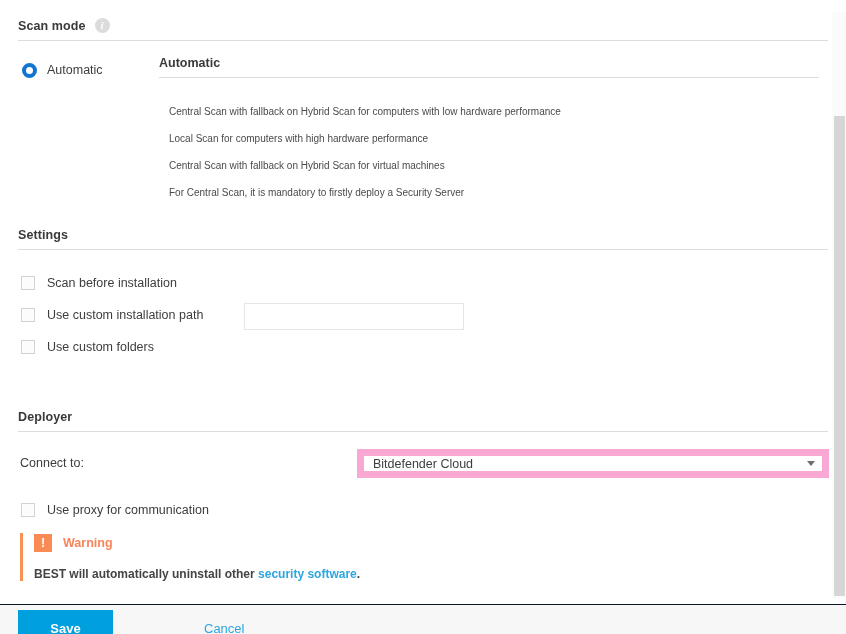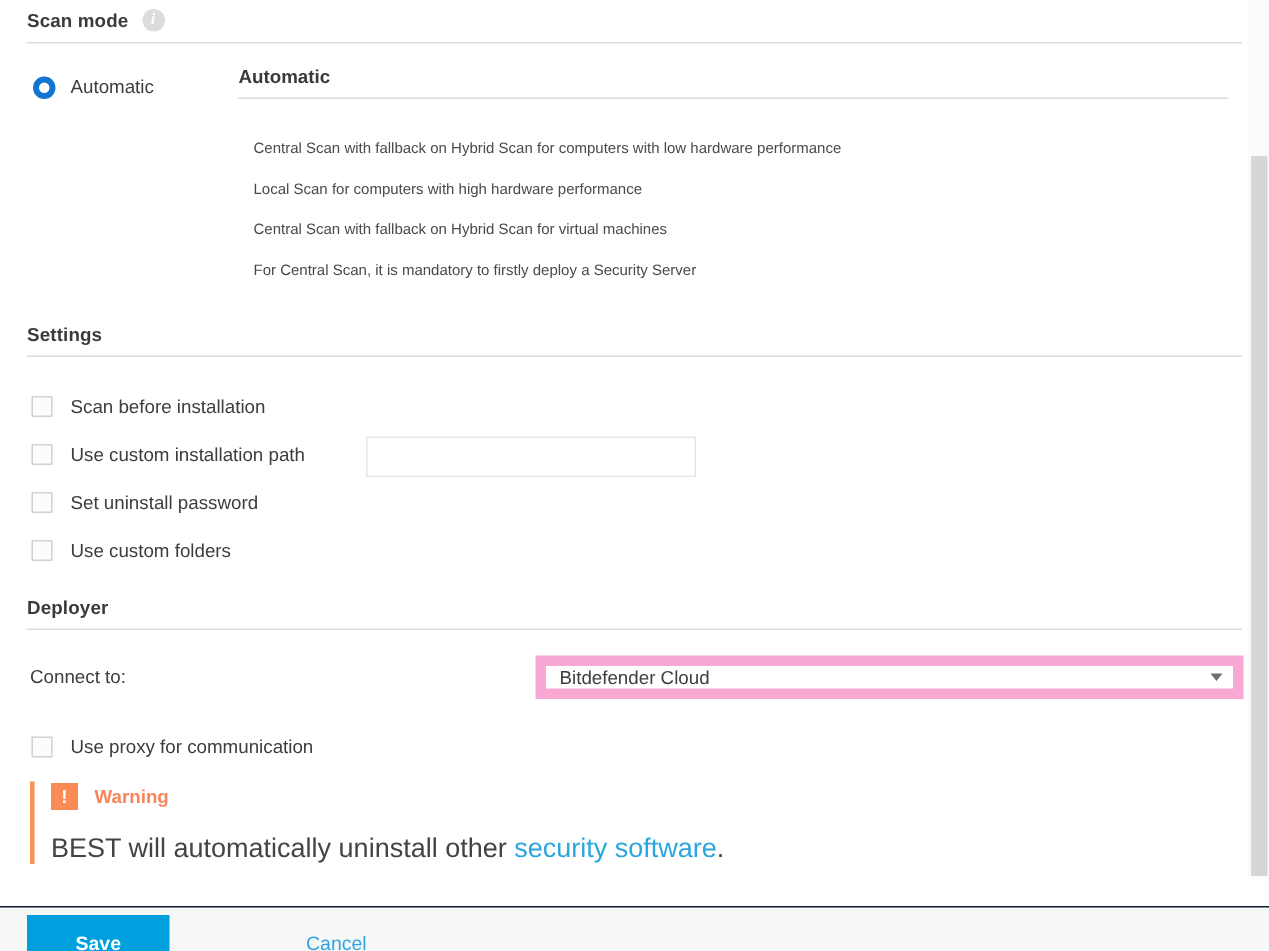--- a/index.html
+++ b/index.html
@@ -16,21 +16,21 @@
   #app {
     position: relative;
     width: 846px;
     height: 634px;
     background: #ffffff;
   }
 
   
   .scroll-area {
     position: absolute;
-    left: 0; top: 0;
+    left: 0; top: 12px;
     width: 846px;
     height: 586px;
     background: #ffffff;
     overflow: hidden;
   }
 
   
   .section-head {
     display: flex;
     align-items: center;
@@ -248,22 +248,23 @@
     flex: 0 0 auto;
   }
   .warn-title {
     margin-left: 11px;
     font-size: 12.5px;
     font-weight: bold;
     color: #f9855a;
   }
   .warn-text {
     margin-top: 14px;
-    font-size: 18px;
+    font-size: 12px;
     color: #444444;
+    font-weight: bold;
   }
   .warn-link {
     color: #2ba6e0;
     text-decoration: none;
     cursor: pointer;
   }
 
   
   .footer {
     position: absolute;
@@ -355,24 +356,20 @@
       <div class="chk-row">
         <span class="chk-box"></span>
         <span class="chk-label">Scan before installation</span>
       </div>
       <div class="chk-row">
         <span class="chk-box"></span>
         <span class="chk-label">Use custom installation path</span>
       </div>
       <div class="chk-row">
         <span class="chk-box"></span>
-        <span class="chk-label">Set uninstall password</span>
-      </div>
-      <div class="chk-row">
-        <span class="chk-box"></span>
         <span class="chk-label">Use custom folders</span>
       </div>
 
       <input class="path-input" type="text" placeholder="" value="" style="">
     </div>
 
     <div class="section-head deployer-head">
       <span class="section-title">Deployer</span>
     </div>
 

